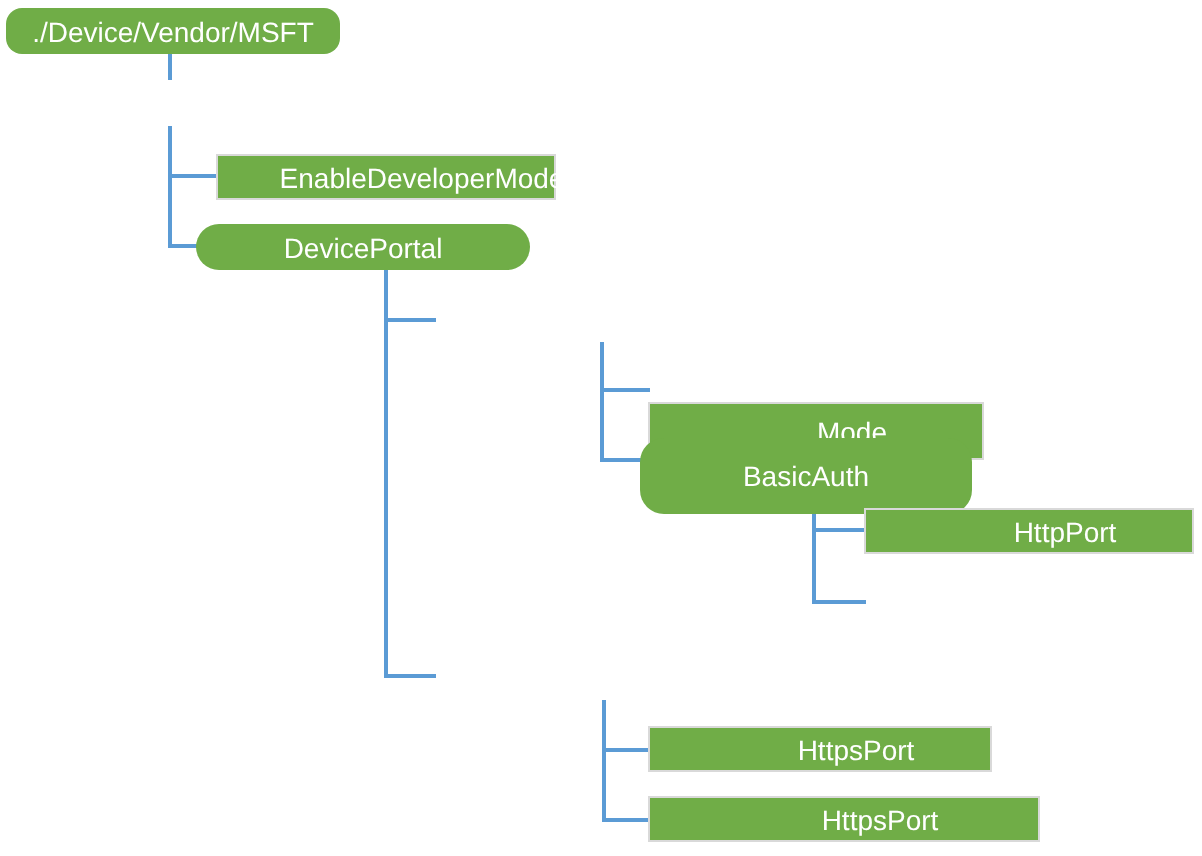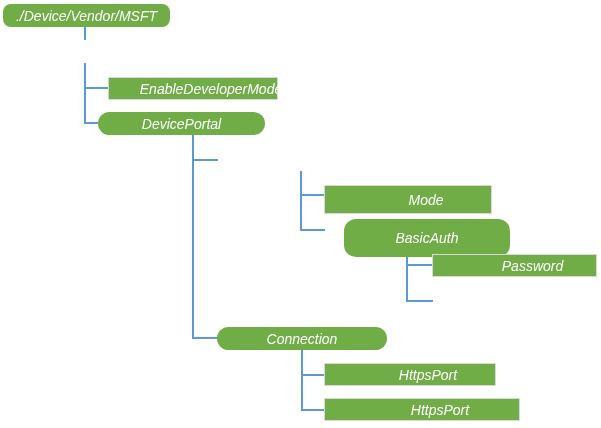--- a/index.html
+++ b/index.html
@@ -18,39 +18,38 @@
     position: absolute;
     box-sizing: border-box;
     display: flex;
     align-items: center;
     justify-content: center;
     background: var(--node-fill, #70AD47);
     color: var(--node-text, #ffffff);
     font-size: 14px;
     line-height: 1;
     white-space: nowrap;
-    font-style: italic;
   }
   .shape-pill    { border-radius: 12px; }
   .shape-rounded { border-radius: 8px; }
   .shape-rect    { border-radius: 0; border: 1.5px solid var(--rect-border, #D9D9D9); padding-left: 36px; }
 
   .line {
     position: absolute;
     background: var(--connector, #5B9BD5);
   }
 
   
   .n-root                  { left: 3px;   top: 4px;   width: 167px; height: 23px; }
   .n-developer-setup       { left: 2px;   top: 40px;  width: 166px; height: 23px; }
   .n-enable-developer-mode { left: 108px; top: 77px;  width: 170px; height: 23px; }
   .n-device-portal         { left: 98px; top: 112px; width: 167px; height: 23px; }
   .n-authentication        { left: 217px; top: 149px; width: 168px; height: 22px; }
-  .n-mode                  { left: 324px; top: 185px; width: 168px; height: 29px; }
-  .n-basic-auth            { left: 344px; top: 219px; width: 166px; height: 38px; }
+  .n-mode                  { left: 324px; top: 201px; width: 168px; height: 29px; }
+  .n-basic-auth            { left: 320px; top: 219px; width: 166px; height: 38px; }
   .n-username              { left: 432px; top: 254px; width: 165px; height: 23px; }
   .n-password              { left: 432px; top: 289px; width: 165px; height: 23px; }
   .n-connection            { left: 217px; top: 327px; width: 170px; height: 23px; }
   .n-http-port             { left: 324px; top: 363px; width: 172px; height: 23px; }
   .n-https-port            { left: 324px; top: 398px; width: 196px; height: 23px; }
 
   
   .l-root-stem          { left: 84px;  top: 27px;  width: 2px;  height: 13px; }
   .l-devsetup-stem      { left: 84px;  top: 63px;  width: 2px;  height: 61px; }
   .l-branch-enabledev   { left: 84px;  top: 87px;  width: 25px; height: 2px; }
@@ -88,18 +87,17 @@
   <div class="line l-branch-password"></div>
   <div class="line l-connection-stem"></div>
   <div class="line l-branch-httpport"></div>
   <div class="line l-branch-httpsport"></div>
 
   <div class="node shape-rounded n-root">./Device/Vendor/MSFT</div>
   <div class="node shape-rect n-enable-developer-mode">EnableDeveloperMode</div>
   <div class="node shape-pill n-device-portal">DevicePortal</div>
   <div class="node shape-rect n-mode">Mode</div>
   <div class="node shape-pill n-basic-auth">BasicAuth</div>
-  <div class="node shape-rect n-username">Password</div>
-  <div class="node shape-pill n-connection">Connection</div>
+  <div class="node shape-rect n-username">HttpPort</div>
   <div class="node shape-rect n-http-port">HttpsPort</div>
   <div class="node shape-rect n-https-port">HttpsPort</div>
 
 </div>
 
 </body></html>

